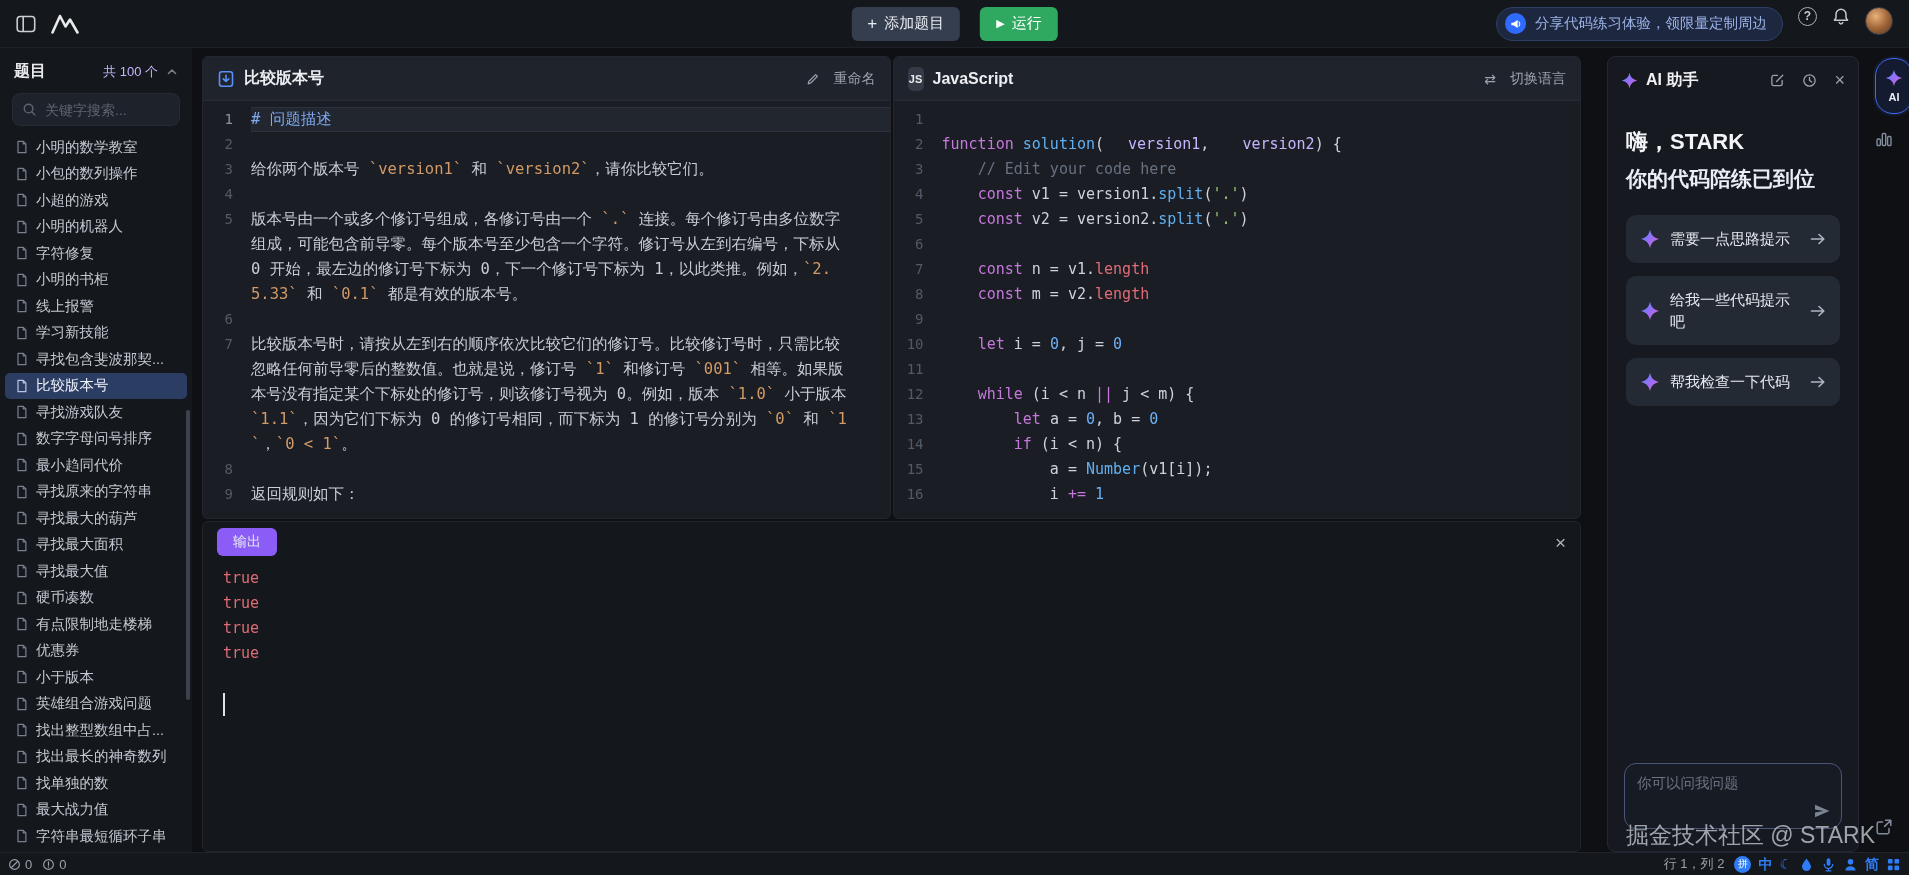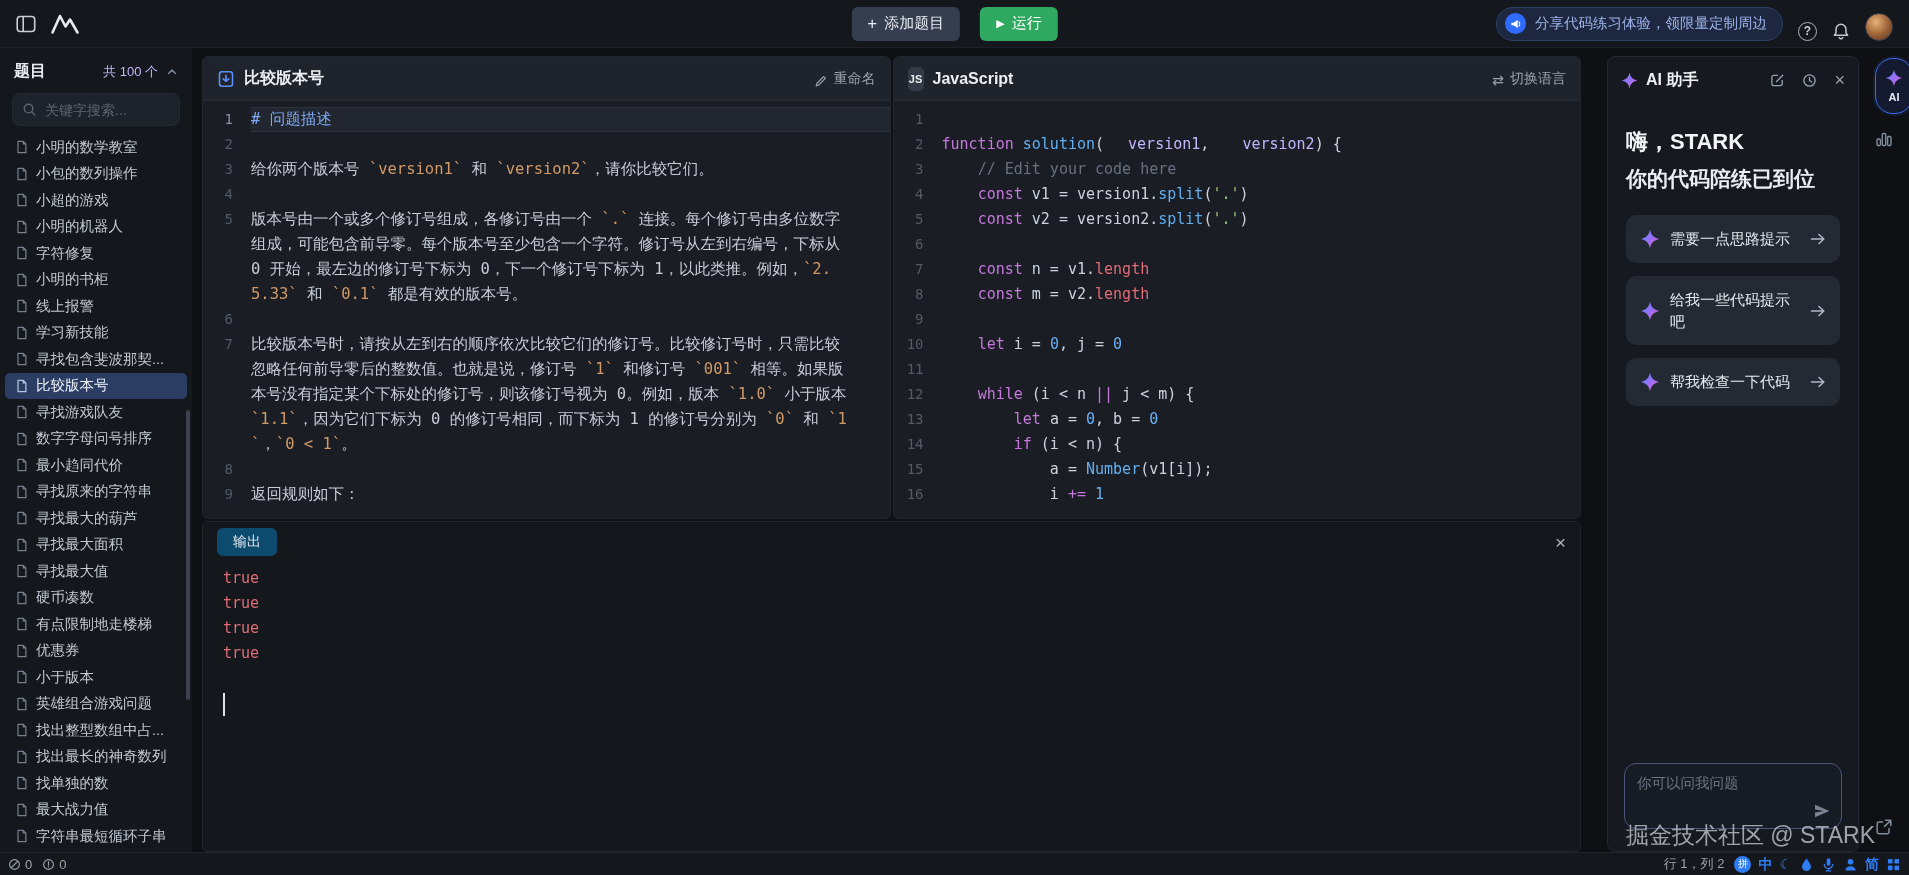--- a/index.html
+++ b/index.html
@@ -10,21 +10,21 @@
   
   .topbar { position:relative; height:48px; flex:0 0 48px; background:#14171c; border-bottom:1px solid #1d2127; display:flex; align-items:center; padding:0 16px; }
   .topbar-left { display:flex; align-items:center; gap:14px; }
   .icon-btn { display:inline-flex; align-items:center; justify-content:center; color:#c2c8d2; cursor:pointer; }
   .topbar-center { position:absolute; left:50%; transform:translateX(-50%); display:flex; align-items:center; gap:20px; }
   .btn { display:inline-flex; align-items:center; gap:7px; height:34px; padding:0 16px; border:none; border-radius:6px; font-size:15px; font-family:inherit; cursor:pointer; }
   .add-btn { background:#353e4e; color:#e8ebf1; }
   .run-btn { background:#2fa95f; color:#ffffff; }
   .run-btn .play { font-size:11px; }
   .add-btn .plus { font-size:17px; line-height:1; }
-  .topbar-right { margin-left:auto; display:flex; align-items:flex-end; gap:15px; }
+  .topbar-right { margin-left:auto; display:flex; align-items:flex-start; gap:15px; }
   .banner { display:flex; align-items:center; gap:9px; height:34px; padding:0 15px 0 8px; border-radius:17px; background:#1d2740; border:1px solid #2e3f66; color:#9db3e8; font-size:14.5px; cursor:pointer; }
   .banner-icon { width:21px; height:21px; border-radius:50%; background:#2f6bff; display:grid; place-items:center; flex:0 0 21px; }
   .help-circle { width:19px; height:19px; border:1.6px solid #aab1bc; border-radius:50%; font-size:12px; font-weight:bold; color:#c6cbd4; display:grid; place-items:center; cursor:pointer; }
   .avatar { width:28px; height:28px; border-radius:50%; background:radial-gradient(circle at 38% 32%, #e8b27a 0%, #a4683a 48%, #53341f 100%); border:1px solid #3a404c; cursor:pointer; }
 
   
   .content { flex:1; display:flex; min-height:0; }
 
   
   .sidebar { width:192px; flex:0 0 192px; background:#14171c; display:flex; flex-direction:column; position:relative; }
@@ -44,21 +44,21 @@
   .sidebar-scrollbar { position:absolute; right:2px; top:362px; width:4px; height:290px; border-radius:2px; background:#3d434e; cursor:pointer; }
 
   
   .main { flex:1; min-width:0; display:flex; flex-direction:column; padding:8px 0 0; margin:0 10px 0 10px; }
   .panels-row { height:463px; flex:0 0 463px; display:flex; gap:2px; min-height:0; }
   .panel { background:#1a1d24; border:1px solid #23262e; border-radius:6px; overflow:hidden; display:flex; flex-direction:column; min-width:0; }
   .problem-panel, .code-panel { flex:1 1 0; }
   .panel-head { height:44px; flex:0 0 44px; display:flex; align-items:center; gap:9px; padding:0 14px; background:#1f232b; border-bottom:1px solid #262b34; }
   .panel-title { font-size:16px; font-weight:700; color:#eceef2; }
   .spacer { flex:1; }
-  .text-btn { display:inline-flex; align-items:flex-end; gap:6px; background:none; border:none; color:#9aa2ad; font-size:14px; font-family:inherit; cursor:pointer; }
+  .text-btn { display:inline-flex; align-items:center; gap:14px; background:none; border:none; color:#9aa2ad; font-size:14px; font-family:inherit; cursor:pointer; }
   .js-badge { width:16px; height:24px; border-radius:5px; background:#343b47; color:#e8eaed; font-size:11px; font-weight:700; display:grid; place-items:center; }
 
   
   .editor { flex:1; overflow:hidden; padding:6px 0; font-family:"DejaVu Sans Mono","DejaVu Sans",monospace; font-size:15px; line-height:25px; }
   .ed-line { display:flex; align-items:flex-start; min-height:25px; }
   .ln { width:48px; flex:0 0 48px; text-align:right; padding-right:18px; color:#525a66; font-size:14px; user-select:none; }
   .lc { flex:1; min-width:0; white-space:pre; color:#ccd2dc; }
   .md-editor { font-size:15.5px; }
   .md-editor .lc { white-space:pre-wrap; word-break:break-all; padding-right:40px; }
   .md-editor .ed-line.active .lc { background:#21262f; box-shadow:inset 0 1px 0 #2c3240, inset 0 -1px 0 #2c3240; }
@@ -71,21 +71,21 @@
   .tok-pa { color:#c4b5fd;margin-left:24px; }
   .tok-str { color:#98c379; }
   .tok-num { color:#6cb0f5; }
   .tok-cmt { color:#68717f; }
   .tok-pr { color:#e06c75; }
   .tok-pl { color:#ccd2dc; }
 
   
   .output-panel { flex:1; margin-top:2px; background:#14171c; border:1px solid #20242b; border-radius:6px; display:flex; flex-direction:column; min-height:0; overflow:hidden; }
   .output-head { height:40px; flex:0 0 40px; display:flex; align-items:center; padding:0 14px; }
-  .output-tab { height:28px; display:inline-flex; align-items:center; padding:0 16px; background:#0c4a6e; border-radius:6px; font-size:14px; color:#e6e9ef; cursor:pointer; }
+  .output-tab { height:28px; display:inline-flex; align-items:center; padding:0 16px; background:#8b5cf6; border-radius:6px; font-size:14px; color:#e6e9ef; cursor:pointer; }
   .close-icon { font-size:19px; color:#aab1bc; cursor:pointer; line-height:1; }
   .output-body { padding:4px 0 0 20px; font-family:"DejaVu Sans Mono",monospace; font-size:15px; line-height:25px; }
   .output-line { color:#e06c75; }
   .cursor { display:block; width:2px; height:23px; background:#dfe3e8; margin-top:27px; animation:blink 1s steps(1) infinite; }
   @keyframes blink { 50% { opacity:0; } }
 
   
   .ai-panel { width:252px; flex:0 0 252px; margin:8px 0 0 16px; background:#16191f; border:1px solid #232733; border-radius:8px; display:flex; flex-direction:column; overflow:hidden; position:relative; }
   .ai-head { height:46px; flex:0 0 46px; display:flex; align-items:center; gap:8px; padding:0 13px; }
   .ai-title { font-size:16px; font-weight:700; color:#eef0f4; }

